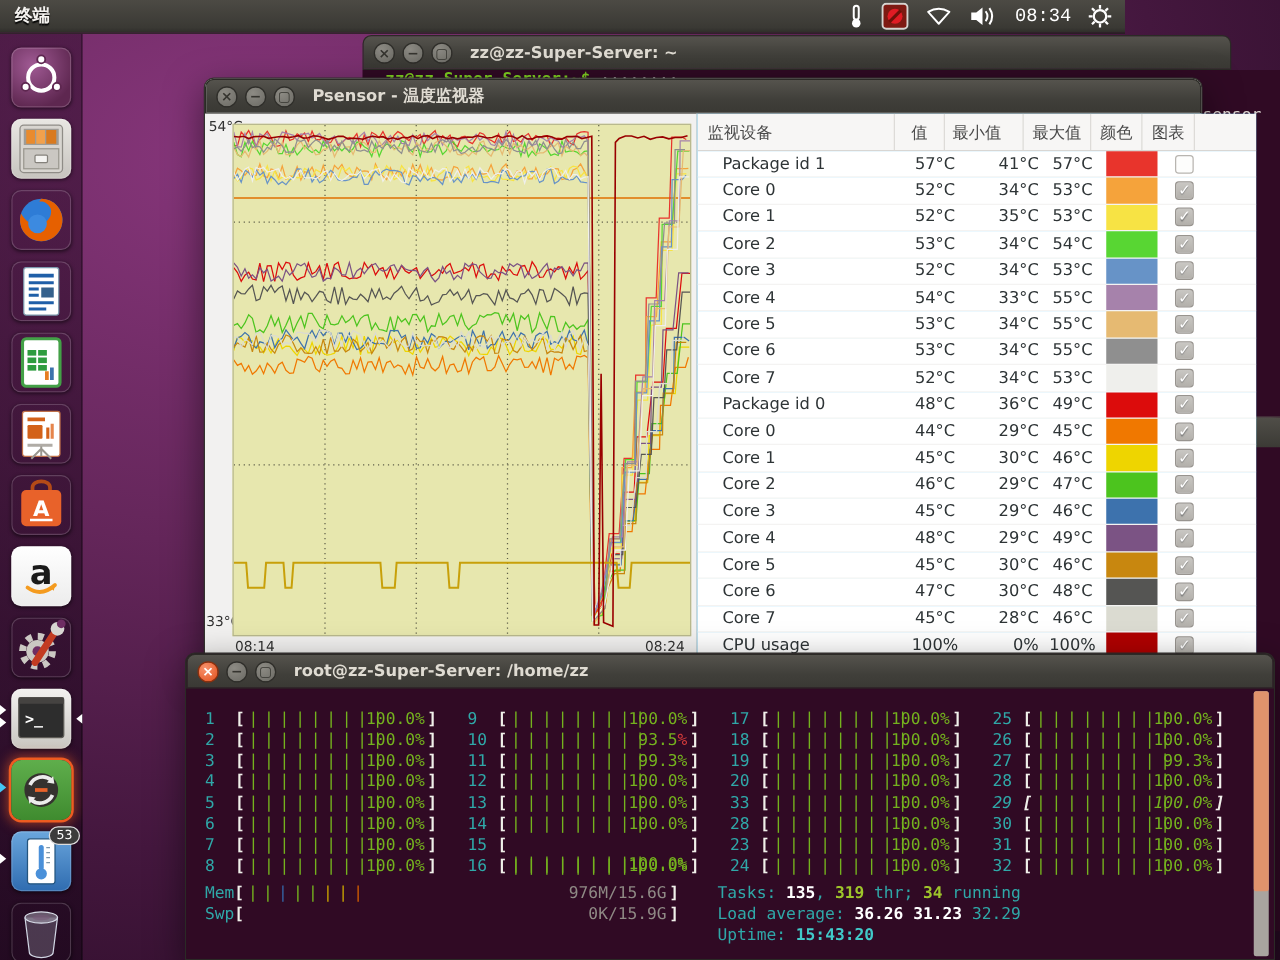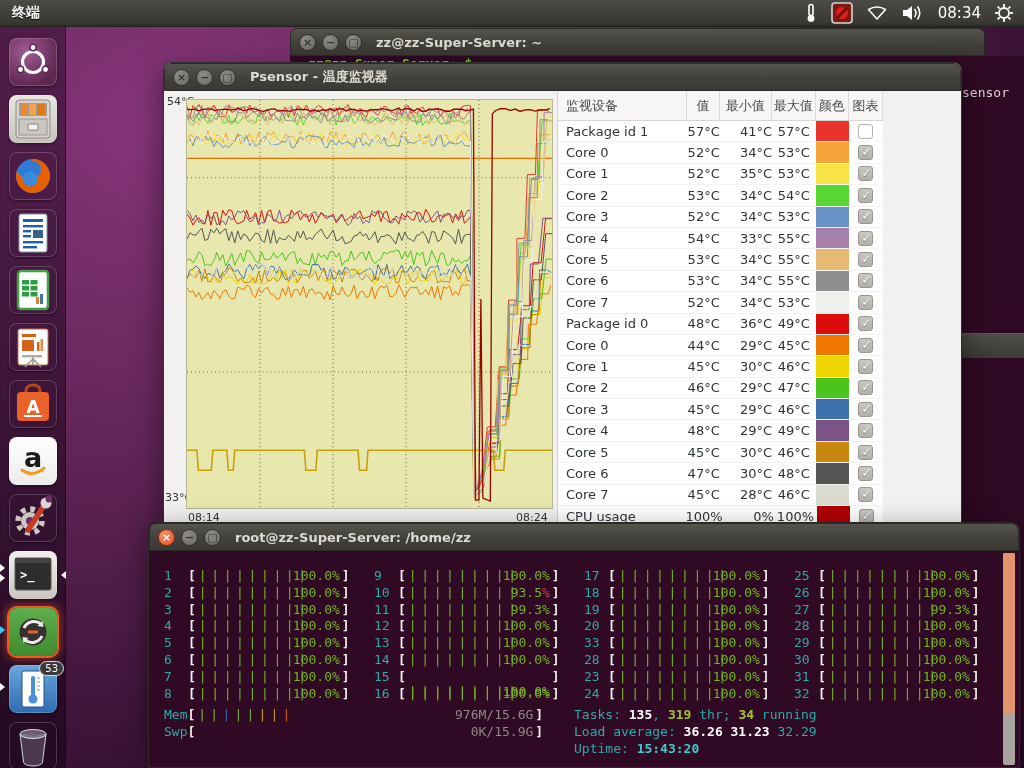--- a/index.html
+++ b/index.html
@@ -2,23 +2,23 @@
 <html><head>
 <meta charset="utf-8">
 <style>
   * { margin:0; padding:0; box-sizing:border-box; }
   html,body { width:1024px; height:768px; overflow:hidden; background:#000;
     font-family:"DejaVu Sans","Liberation Sans",sans-serif; }
   .desktop { position:relative; width:1024px; height:768px; overflow:hidden;
     background:radial-gradient(1100px 820px at 18% 16%, #87367b 0%, #64265a 38%, #44173e 68%, #260a22 100%); }
 
   
-  .panel { position:absolute; left:0; top:0; width:1024px; height:27px; z-index:30;
+  .panel { position:absolute; left:0; top:0; width:900px; height:27px; z-index:30;
     background:linear-gradient(#4c4a44,#3a3934 85%,#2e2d29); border-bottom:1px solid #221f1c;
-    display:flex; align-items:center; color:#fff; }
+    display:flex; align-items:center; color:#fff;font-family:Liberation Mono, monospace; }
   .panel-title { font-size:14px; font-weight:bold; color:#f4f2ef; margin-left:12px; text-shadow:0 1px 1px #000; }
   .p-right { margin-left:auto; display:flex; align-items:center; gap:13px; padding-right:10px; }
   .pico { display:flex; align-items:center; justify-content:center; height:22px; }
   .clock { font-size:15px; color:#fff; }
 
   
   .launcher { position:absolute; left:0; top:27px; width:66px; height:741px; z-index:29;
     background:linear-gradient(rgba(48,14,44,.55),rgba(24,6,24,.65)); box-shadow:inset -1px 0 0 rgba(0,0,0,.4);
     display:flex; flex-direction:column; align-items:center; padding-top:11px; gap:9px; overflow:hidden; }
   .litem { position:relative; width:66px; height:48px; flex:0 0 48px; display:flex; justify-content:center; }
@@ -61,32 +61,32 @@
   .ps-body { position:absolute; left:0; top:28px; right:0; bottom:0; background:#f2f1f0; }
   .chart-pane { position:absolute; left:0; top:0; width:393px; height:100%; }
   .y-top { position:absolute; left:3px; top:4px; font-size:11px; color:#333; }
   .y-bot { position:absolute; left:1px; top:400px; font-size:11px; color:#333; }
   .chart-box { position:absolute; left:22px; top:8px; width:367px; height:410px; background:#e7e7ae;
     border:1px solid #b9b98e; overflow:hidden; }
   .chart-box svg { width:100%; height:100%; display:block; }
   .t-start { position:absolute; left:24px; top:420px; font-size:11px; color:#333; }
   .t-end { position:absolute; left:352px; top:420px; font-size:11px; color:#333; }
 
-  .table-pane { position:absolute; left:393px; top:0; width:326px; height:100%; background:#7dd3fc;
+  .table-pane { position:absolute; left:393px; top:0; width:448px; height:100%; background:#7dd3fc;
     border-left:1px solid #d5d3d0; overflow:hidden; font-size:13px; color:#2e3436; }
   .thead { display:flex; height:30px; align-items:center; background:#f7f6f5; border-bottom:1px solid #d8d6d3; color:#4a4a4a; }
   .thead > span { border-right:1px solid #dddbd8; height:100%; display:flex; align-items:center; }
   .prow { display:flex; height:21.4px; align-items:center; border-bottom:1px solid #f4f3f2; background:#fff; }
   .hc0 { width:158px; padding-left:8px; }
   .hc1 { width:40px; justify-content:center; text-align:center; }
   .hc2 { width:63px; padding-left:6px; }
   .hc3 { width:54px; justify-content:center; text-align:center; }
   .hc4 { width:41px; justify-content:center; text-align:center; }
   .hc5 { width:42px; justify-content:center; text-align:center; }
-  .c-name { width:158px; padding-left:8px; white-space:nowrap; }
+  .c-name { width:158px; padding-left:8px; white-space:nowrap;margin-left:12px; }
   .c-val { width:40px; text-align:center; }
   .c-min { width:63px; padding-left:6px;text-align:right; }
   .c-max { width:54px; text-align:center; }
   .c-color { width:41px; align-self:stretch; }
   .c-chart { width:42px; display:flex; justify-content:center; }
   .cb { width:15px; height:15px; border-radius:3px; border:1px solid #98948f;
     background:linear-gradient(#c9c7c3,#b3b0ab); position:relative; }
   .cb.off { background:#fdfdfc; border-color:#b8b5b0; }
   .cb.on::after { content:"✓"; position:absolute; left:2px; top:-1px; font-size:12px; color:#fff; font-weight:bold;
     text-shadow:0 1px 1px #777; }
@@ -642,21 +642,21 @@
           </div>
           <div class="meter" style="left: 645px; top: 67.4px;">
             <span class="m-n">28</span>
             <span class="m-b">[</span>
             <span class="m-in">
               <span class="m-bar">|||||||||</span>
               <span class="m-val">100.0<span class="pct">%</span></span>
             </span>
             <span class="m-b">]</span>
           </div>
-          <div class="meter" style="left: 645px; top: 84.2px;">
+          <div class="meter" style="left: 645px; top: 84.2px; font-style: italic;">
             <span class="m-n">29</span>
             <span class="m-b">[</span>
             <span class="m-in">
               <span class="m-bar">|||||||||</span>
               <span class="m-val">100.0<span class="pct">%</span></span>
             </span>
             <span class="m-b">]</span>
           </div>
           <div class="meter" style="left: 645px; top: 101px;">
             <span class="m-n">30</span>

